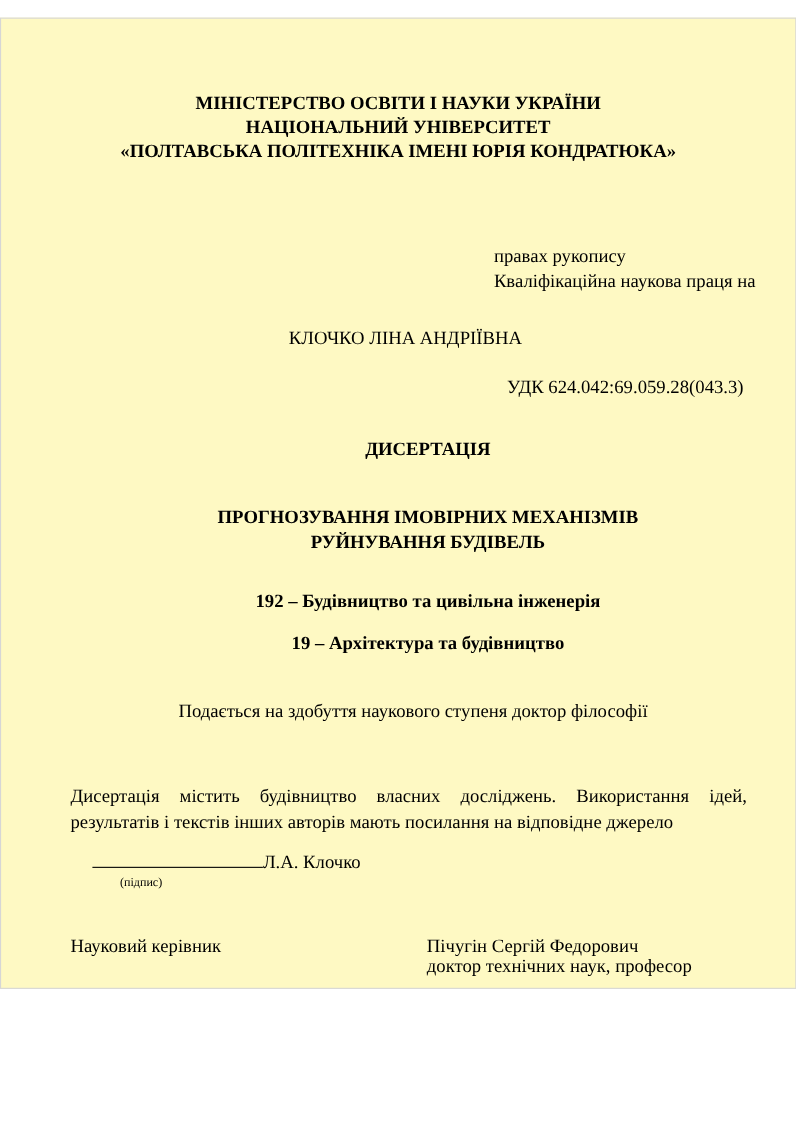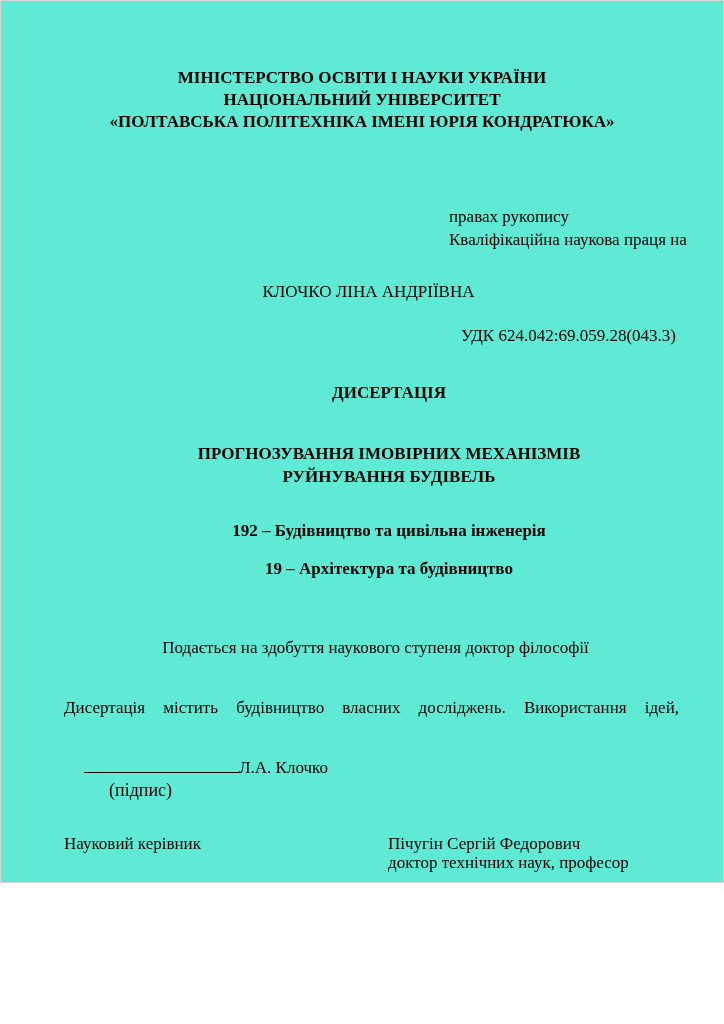--- a/index.html
+++ b/index.html
@@ -4,22 +4,22 @@
 <style>
   html, body {
     margin: 0;
     padding: 0;
     background: #ffffff;
   }
   .page {
     position: relative;
     width: 724px;
     height: 883px;
-    margin: 0 auto;
-    background: #5eead4;
+    margin: 16px auto;
+    background: #fef9c3;
     border: 1px solid #d6d6d6;
     box-sizing: border-box;
     font-family: "Liberation Serif", "DejaVu Serif", serif;
     font-size: 17px;
     color: #000000;
     overflow: hidden;
   }
   .abs { position: absolute; }
   .b { font-weight: bold; }
   .center { left: 0; right: 0; text-align: center; }
@@ -27,31 +27,31 @@
   .center-shift { left: 0; right: 0; text-align: center; padding-left: 54px; }
 
   .header-block { top: 66px; line-height: 22px; }
   .manuscript-note { top: 204px; left: 448px; line-height: 23px; }
   .author-line { top: 281px; padding-left: 13px; }
   .udc-line { top: 325px; right: 47px; text-align: left; }
   .doctype-line { top: 382px; }
   .title-block { top: 441px; line-height: 23px; }
   .specialty-line { top: 520px; }
   .field-line { top: 558px; }
-  .submission-line { top: 637px; padding-left: 27px; }
+  .submission-line { top: 620px; padding-left: 27px; }
   .declaration-block { top: 695px; left: 63px; width: 615px; line-height: 24px; }
   .declaration-block .just-full { text-align: justify; text-align-last: justify; }
   .signature-row { top: 757px; left: 83px; white-space: nowrap; }
   .sig-line {
     display: inline-block;
     width: 155px;
     height: 14px;
     border-bottom: 1.3px solid #000;
   }
-  .sig-caption { top: 779px; left: 108px; font-size: 18px; }
+  .sig-caption { top: 779px; left: 108px; font-size: 11px; }
   .supervisor-label { top: 833px; left: 63px; }
   .supervisor-block { top: 833px; left: 387px; line-height: 19px; }
   .city-line { top: 907px; }
 </style>
 </head>
 <body>
 
 <div class="page">
 
   <div class="abs center b header-block">
@@ -77,20 +77,21 @@
   </div>
 
   <div class="abs center-shift b specialty-line">192 – Будівництво та цивільна інженерія</div>
 
   <div class="abs center-shift b field-line">19 – Архітектура та будівництво</div>
 
   <div class="abs center submission-line">Подається на здобуття наукового ступеня доктор філософії</div>
 
   <div class="abs declaration-block">
     <div class="just-full">Дисертація містить будівництво власних досліджень. Використання ідей,</div>
+    <div>результатів і текстів інших авторів мають посилання на відповідне джерело</div>
   </div>
 
   <div class="abs signature-row">
     <span class="sig-line"></span><span>Л.А. Клочко</span>
   </div>
 
   <div class="abs sig-caption">(підпис)</div>
 
   <div class="abs supervisor-label">Науковий керівник</div>
 

